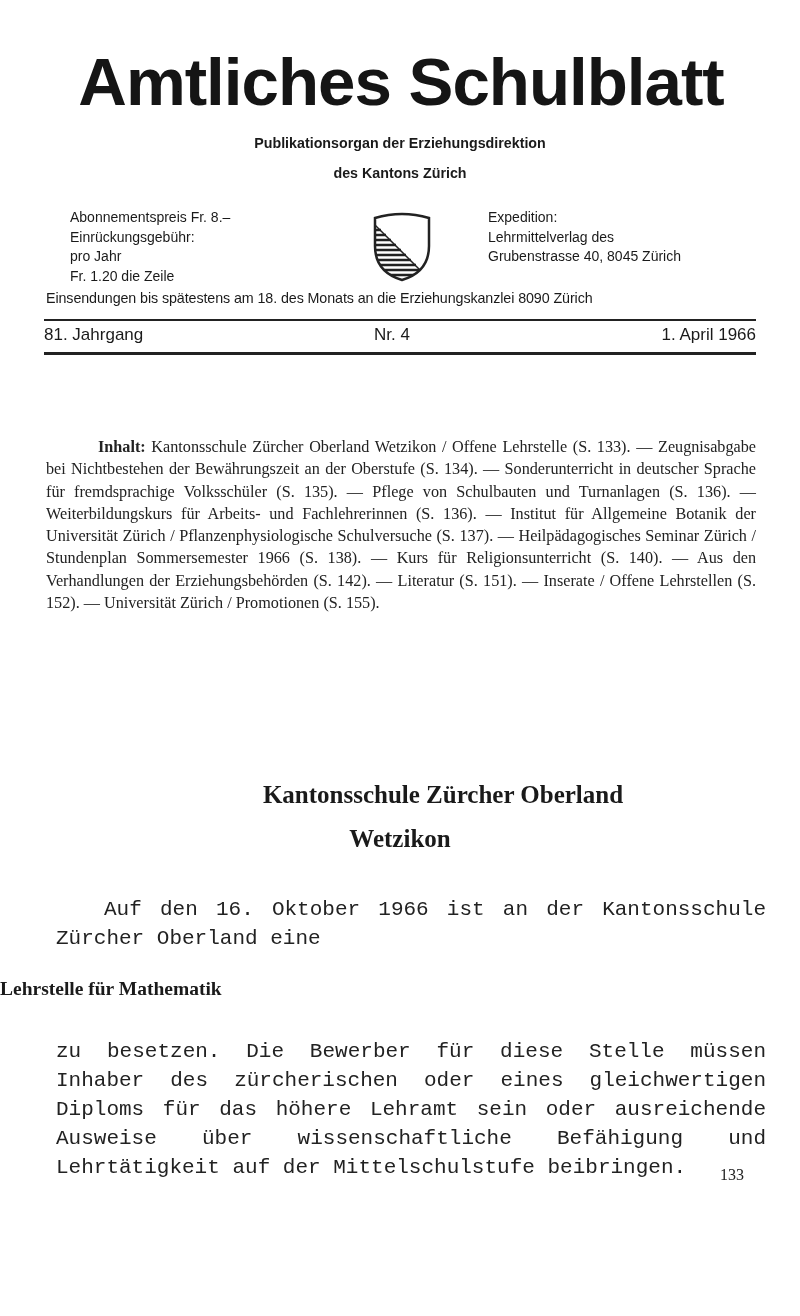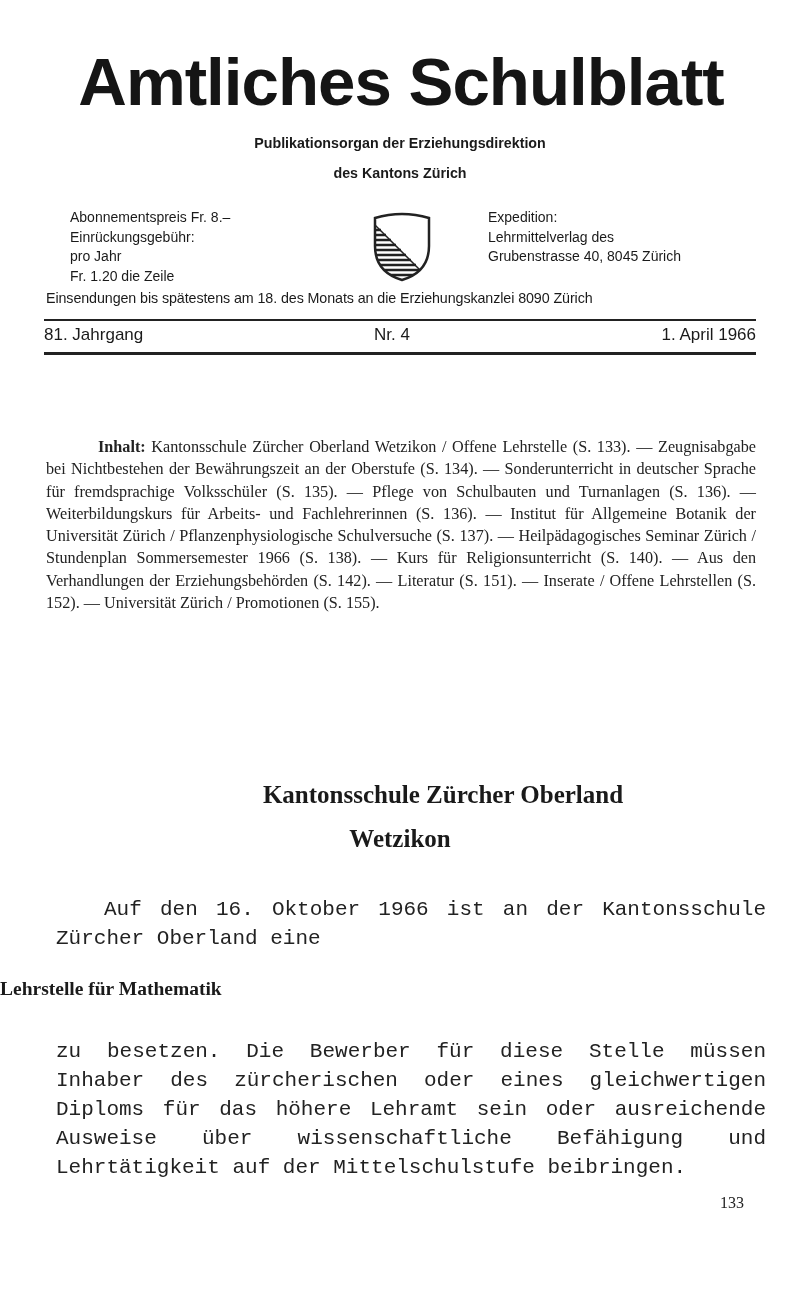--- a/index.html
+++ b/index.html
@@ -58,21 +58,21 @@
     font-family: Liberation Mono, monospace; font-size: 21px; line-height: 29px;
     text-align: justify; color: #222;
   }
   .p1 { top: 895px; text-indent: 48px; }
   .position-title {
     position: absolute; left: 0; top: 978px; width: 800px; 
     font-family: "Liberation Serif", serif; font-weight: bold; font-size: 19.5px;
   }
   .p2 { top: 1037px; }
   .page-number {
-    position: absolute; left: 720px; top: 1194px; font-family: "Liberation Serif", serif;
+    position: absolute; left: 720px; top: 1166px; font-family: "Liberation Serif", serif;
     font-size: 16px; color: #222;
   }
 </style>
 </head>
 <body>
 
 <div class="page">
 
   <div class="masthead">Amtliches Schulblatt</div>
   <div class="subtitle sub1">Publikationsorgan der Erziehungsdirektion</div>

